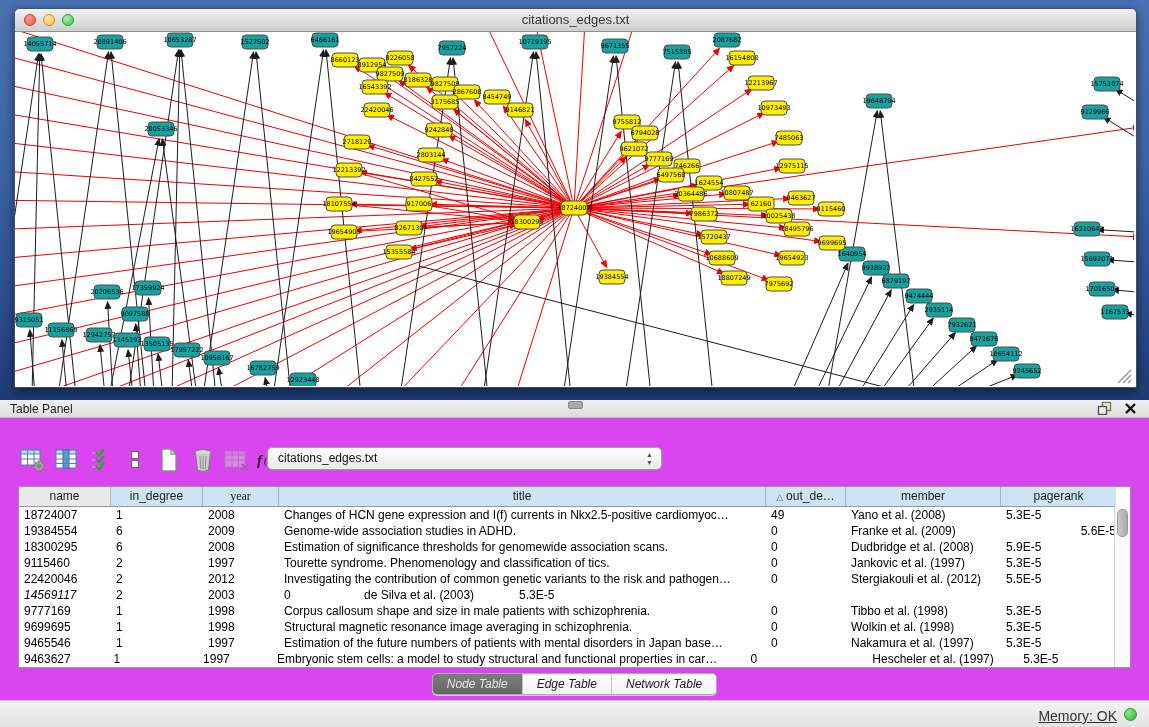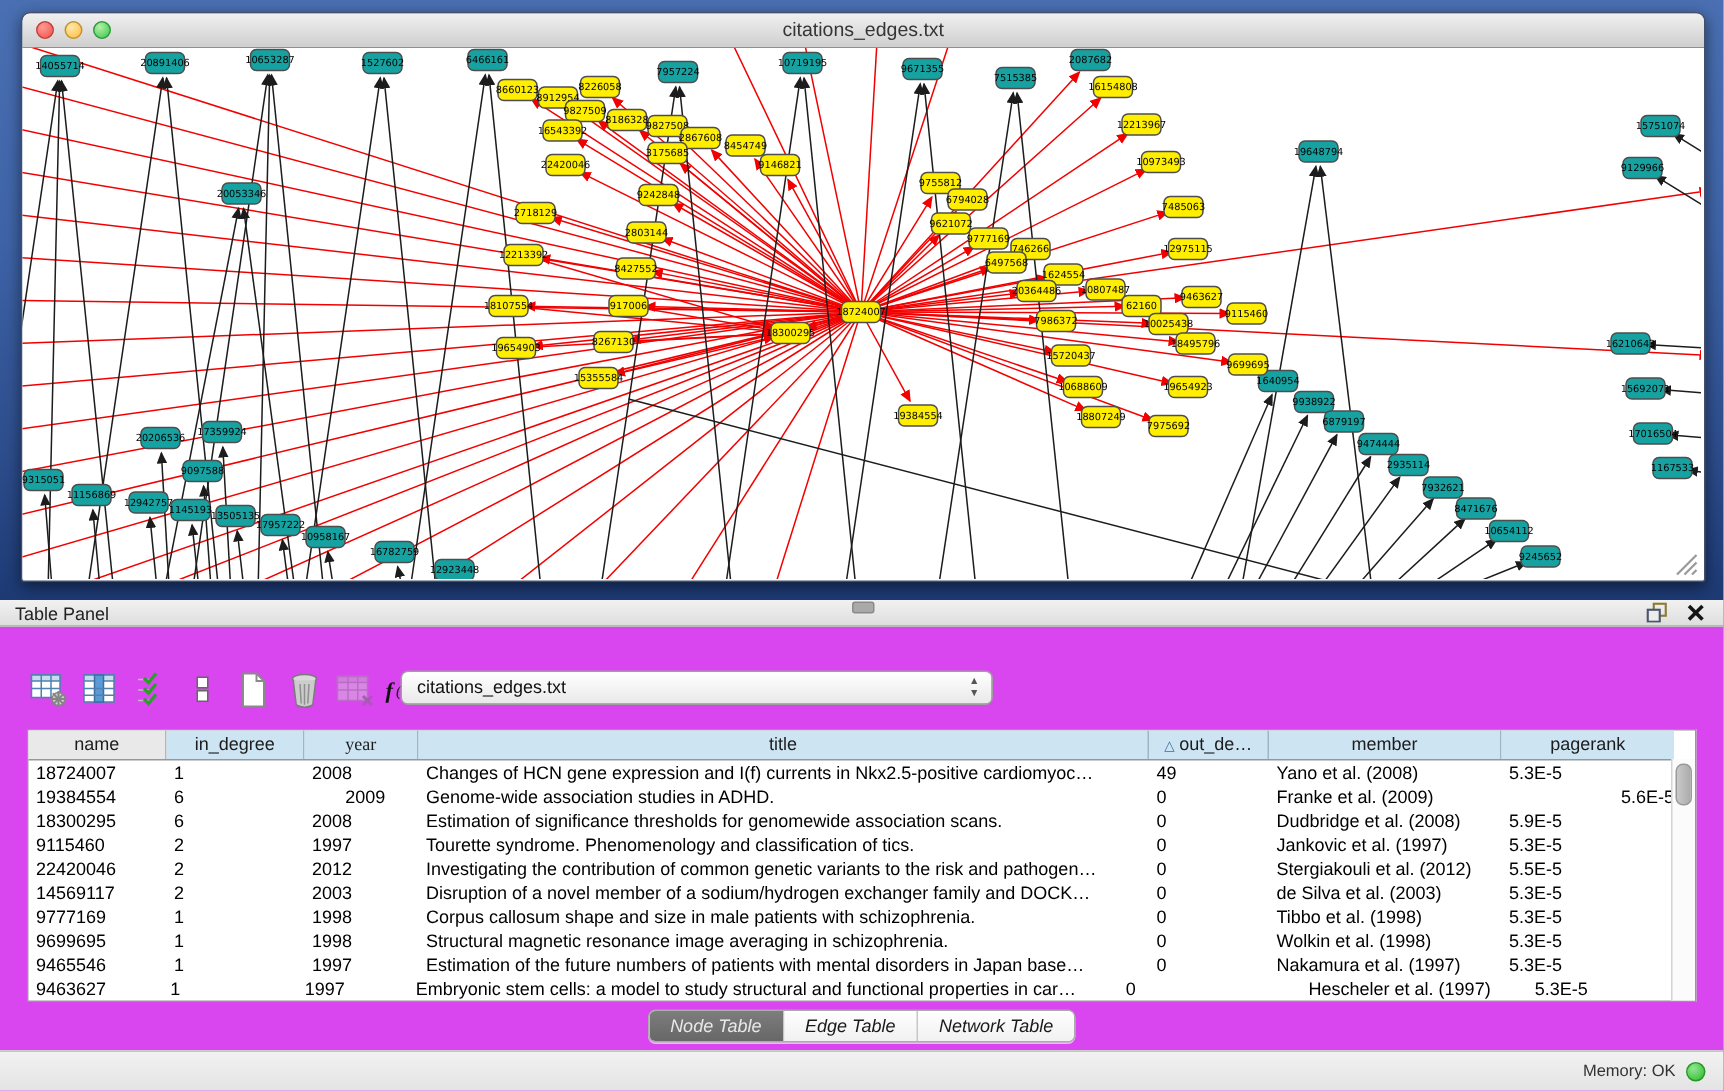--- a/index.html
+++ b/index.html
@@ -65,21 +65,21 @@
   .segmented{display:flex;border:1px solid #ababab;border-radius:5px;overflow:hidden;background:#fdfdfd;
     box-shadow:0 1px 0 rgba(255,255,255,.6);}
   .seg{font-size:12px;color:#1a1a1a;padding:3px 14px;background:linear-gradient(#ffffff,#f1f1f1);
     border-right:1px solid #c6c6c6;line-height:14px;}
   .seg:last-child{border-right:none;}
   .seg.selected{background:linear-gradient(#7d7d7d,#676767);color:#e8e8e8;}
 
   
   .status-bar{position:absolute;left:0;top:300px;width:100%;height:27px;
     background:linear-gradient(#f2f2f2,#e3e3e3);border-top:1px solid #cccccc;}
-  .mem{position:absolute;right:32px;top:7px;font-size:11px;color:#333;}
+  .mem{position:absolute;right:32px;top:7px;font-size:14px;color:#333;text-decoration:underline;}
   .mem-dot{position:absolute;right:12px;top:7px;width:13px;height:13px;border-radius:50%;
     background:radial-gradient(circle at 35% 30%,#90e690,#2fba2f);border:1px solid #249a24;box-sizing:border-box;}
 
   svg text.nlabel{font-family:"DejaVu Sans",sans-serif;font-size:6.5px;fill:#000;}
 </style>
 </head>
 <body>
 
 <div class="desktop">
   <div class="window">
@@ -737,21 +737,21 @@
           <div class="td" style="width: 92px;">1</div>
           <div class="td" style="width: 76px;">2008</div>
           <div class="td" style="width: 487px;">Changes of HCN gene expression and I(f) currents in Nkx2.5-positive cardiomyoc…</div>
           <div class="td" style="width: 80px;">49</div>
           <div class="td" style="width: 155px;">Yano et al. (2008)</div>
           <div class="td" style="width: 115px;">5.3E-5</div>
         </div>
         <div class="tr">
           <div class="td" style="width: 92px;">19384554</div>
           <div class="td" style="width: 92px;">6</div>
-          <div class="td" style="width: 76px; text-align: center;">2009</div>
+          <div class="td" style="width: 76px;">2009</div>
           <div class="td" style="width: 487px;">Genome-wide association studies in ADHD.</div>
           <div class="td" style="width: 80px;">0</div>
           <div class="td" style="width: 155px;">Franke et al. (2009)</div>
           <div class="td" style="width: 115px; text-align: right;">5.6E-5</div>
         </div>
         <div class="tr">
           <div class="td" style="width: 92px;">18300295</div>
           <div class="td" style="width: 92px;">6</div>
           <div class="td" style="width: 76px;">2008</div>
           <div class="td" style="width: 487px;">Estimation of significance thresholds for genomewide association scans.</div>
@@ -771,24 +771,23 @@
         <div class="tr">
           <div class="td" style="width: 92px;">22420046</div>
           <div class="td" style="width: 92px;">2</div>
           <div class="td" style="width: 76px;">2012</div>
           <div class="td" style="width: 487px;">Investigating the contribution of common genetic variants to the risk and pathogen…</div>
           <div class="td" style="width: 80px;">0</div>
           <div class="td" style="width: 155px;">Stergiakouli et al. (2012)</div>
           <div class="td" style="width: 115px;">5.5E-5</div>
         </div>
         <div class="tr">
-          <div class="td" style="width: 92px;">14569117</div>
+          <div class="td" style="width: 92px; font-style: italic;">14569117</div>
           <div class="td" style="width: 92px;">2</div>
           <div class="td" style="width: 76px;">2003</div>
-          <div class="td" style="width: 487px;">Disruption of a novel member of a sodium/hydrogen exchanger family and DOCK…</div>
           <div class="td" style="width: 80px;">0</div>
           <div class="td" style="width: 155px;">de Silva et al. (2003)</div>
           <div class="td" style="width: 115px;">5.3E-5</div>
         </div>
         <div class="tr">
           <div class="td" style="width: 92px;">9777169</div>
           <div class="td" style="width: 92px;">1</div>
           <div class="td" style="width: 76px;">1998</div>
           <div class="td" style="width: 487px;">Corpus callosum shape and size in male patients with schizophrenia.</div>
           <div class="td" style="width: 80px;">0</div>

